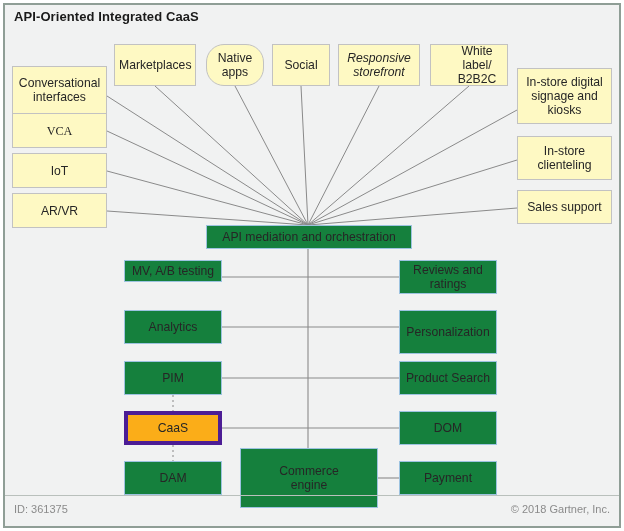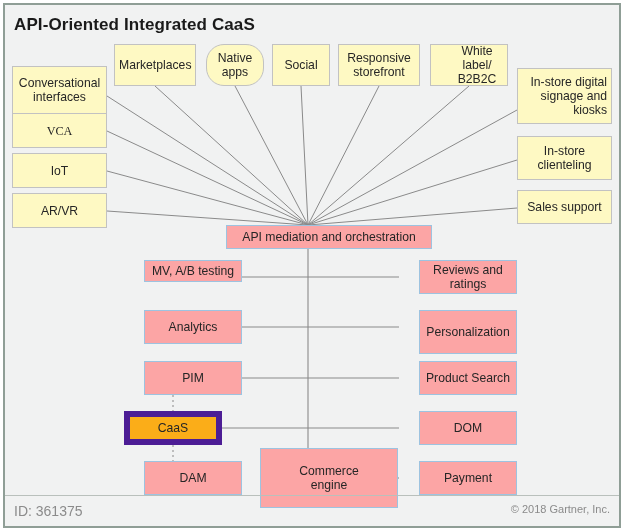--- a/index.html
+++ b/index.html
@@ -24,40 +24,40 @@
     top: 3px;
     width: 618px;
     height: 525px;
     box-sizing: border-box;
     border: 2px solid #8f9e96;
     background: #f1f2f2;
   }
   .title {
     position: absolute;
     left: 14px;
-    top: 15px;
-    font-size: 17px;
+    top: 9px;
+    font-size: 13px;
     font-weight: bold;
     color: #1a1a1a;
     letter-spacing: 0.1px;
     white-space: nowrap;
   }
   .footer-rule {
     position: absolute;
     left: 5px;
     top: 495px;
     width: 614px;
     height: 1px;
     background: #b9c0bc;
   }
   .id-label {
     position: absolute;
     left: 14px;
     top: 503px;
-    font-size: 14px;
+    font-size: 11px;
     color: #8b8b8b;
   }
   .copyright {
     position: absolute;
     right: 14px;
     top: 503px;
     font-size: 11px;
     color: #8b8b8b;
   }
   svg.lines {
@@ -78,27 +78,26 @@
     font-size: 12.2px;
     line-height: 14px;
     color: #262626;
     padding: 2px 4px;
   }
   .node.gray {
     background: #fef9c3;
     border: 1px solid #c2c2c2;
   }
   .node.blue {
-    background: #fca5a5;
+    background: #15803d;
     border: 1px solid #9dc3e0;
-    margin-left: 20px;
   }
   .node.orange {
     background: #fbad18;
-    border: 6px solid #4c1d95;
+    border: 4px solid #4c1d95;
   }
   .node span { display: block; width: 100%; }
 </style>
 </head>
 <body>
 
 <div id="figure">
   <div class="frame"></div>
 
   <div class="title">API-Oriented Integrated CaaS</div>
@@ -134,39 +133,39 @@
   <div id="node-layer">
       <div class="node gray" style="left: 114px; top: 44px; width: 82px; height: 42px;">
         <span>Marketplaces</span>
       </div>
       <div class="node gray" style="left: 206px; top: 44px; width: 58px; height: 42px; border-radius: 18px;">
         <span>Native<br>apps</span>
       </div>
       <div class="node gray" style="left: 272px; top: 44px; width: 58px; height: 42px;">
         <span>Social</span>
       </div>
-      <div class="node gray" style="left: 338px; top: 44px; width: 82px; height: 42px;">
+      <div class="node gray" style="left: 338px; top: 44px; width: 82px; height: 42px; font-style: italic;">
         <span>Responsive<br>storefront</span>
       </div>
       <div class="node gray" style="left: 430px; top: 44px; width: 78px; height: 42px; padding-left: 20px;">
         <span>White label/<br>B2B2C</span>
       </div>
       <div class="node gray" style="left: 12px; top: 66px; width: 95px; height: 48px;">
         <span>Conversational<br>interfaces</span>
       </div>
       <div class="node gray" style="left: 12px; top: 113px; width: 95px; height: 35px; font-family: Liberation Serif, serif;">
         <span>VCA</span>
       </div>
       <div class="node gray" style="left: 12px; top: 153px; width: 95px; height: 35px;">
         <span>IoT</span>
       </div>
       <div class="node gray" style="left: 12px; top: 193px; width: 95px; height: 35px;">
         <span>AR/VR</span>
       </div>
-      <div class="node gray" style="left: 517px; top: 68px; width: 95px; height: 56px; text-align: right;">
+      <div class="node gray" style="left: 517px; top: 68px; width: 95px; height: 56px;">
         <span>In-store digital<br>signage and<br>kiosks</span>
       </div>
       <div class="node gray" style="left: 517px; top: 136px; width: 95px; height: 44px; text-align: center;">
         <span>In-store<br>clienteling</span>
       </div>
       <div class="node gray" style="left: 517px; top: 190px; width: 95px; height: 34px;">
         <span>Sales support</span>
       </div>
       <div class="node blue" style="left: 206px; top: 225px; width: 206px; height: 24px;">
         <span>API mediation and orchestration</span>

